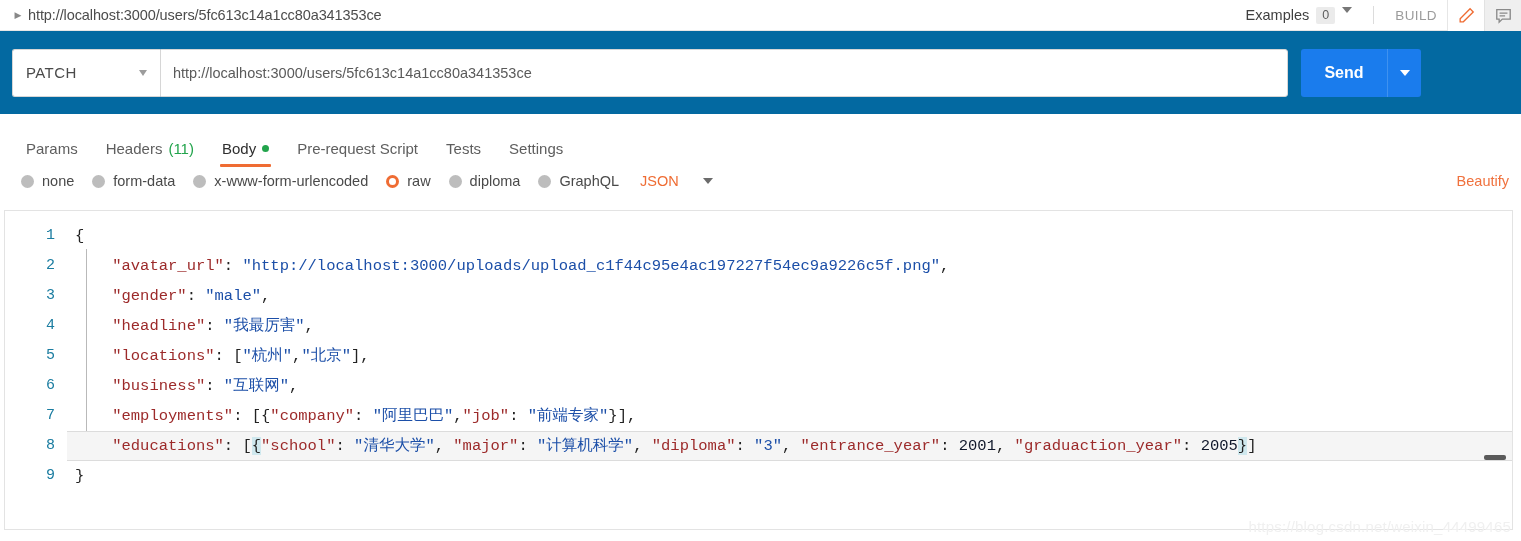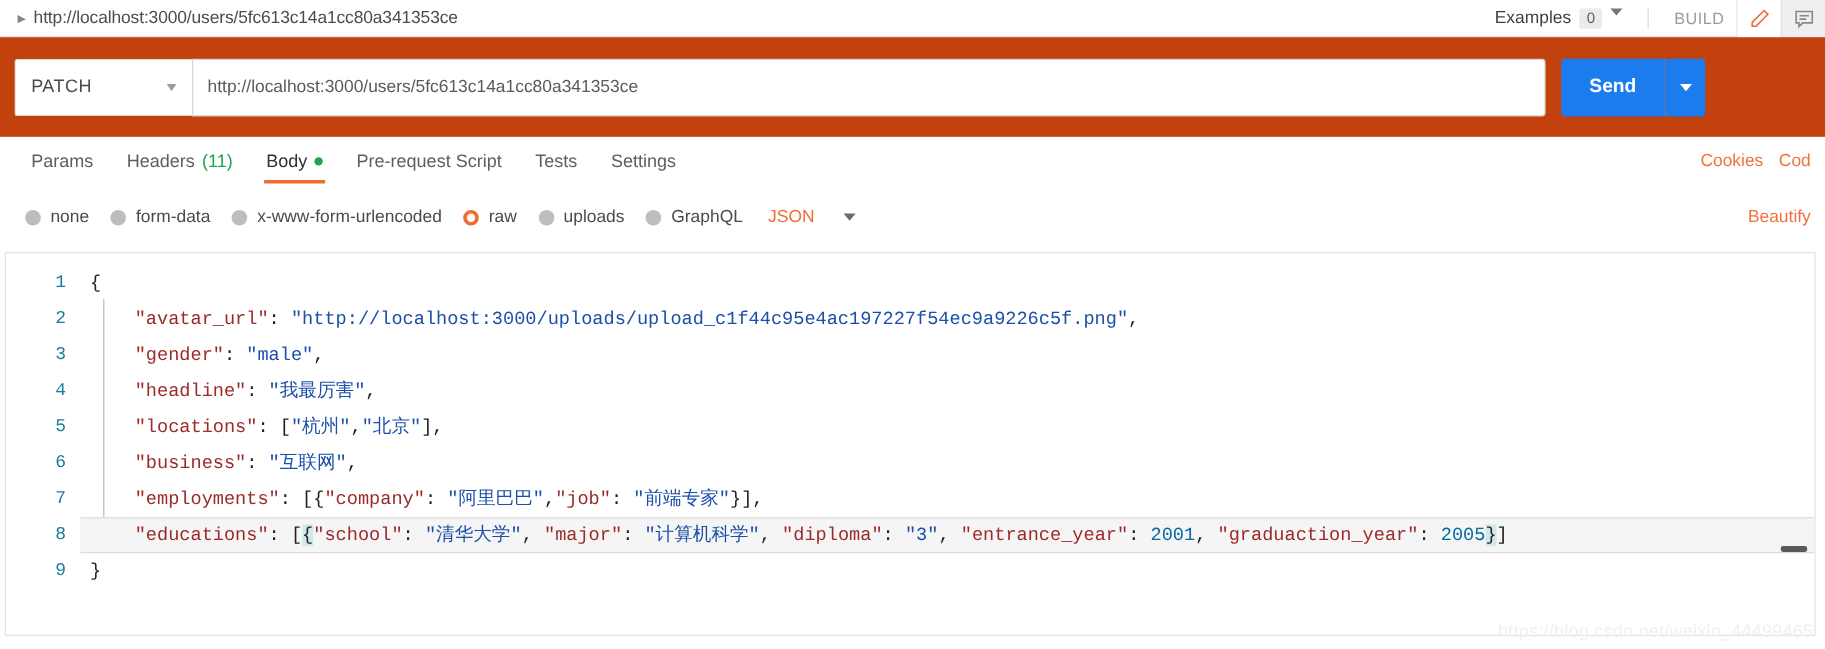--- a/index.html
+++ b/index.html
@@ -55,21 +55,21 @@
     width: 37px; height: 31px;
     display: flex; align-items: center; justify-content: center;
   }
   .icon-btn.active { background: #ffffff; border-left: 1px solid #e6e6e6; }
   .icon-btn.flat { background: #efefef; border-left: 1px solid #e2e2e2; }
 
   
   .urlrow {
     position: absolute; left: 0; top: 31px;
     width: 1521px; height: 83px;
-    background: #c2410c;
+    background: #0369a1;
     display: flex; align-items: center;
     padding: 0 12px;
   }
   .method-box {
     width: 148px; height: 48px;
     border: 1px solid #d6d6d6; border-right: none;
     border-radius: 3px 0 0 3px;
     background: #fff;
     display: flex; align-items: center;
     padding: 0 13px;
@@ -129,21 +129,21 @@
   }
   .caret-gray {
     width: 0; height: 0;
     border-left: 5px solid transparent;
     border-right: 5px solid transparent;
     border-top: 6px solid #767676;
   }
 
   
   .tabsrow {
-    position: absolute; left: 0; top: 114px;
+    position: absolute; left: 0; top: 128px;
     width: 1521px; height: 40px;
     display: flex; align-items: flex-start;
     padding: 0 12px;
   }
   .tab {
     height: 40px;
     display: flex; align-items: center; gap: 6px;
     padding: 0 14px;
     font-size: 15px; color: #5e5e5e;
     position: relative;
@@ -234,21 +234,21 @@
   }
   
   .indent-guide {
     position: absolute;
     left: 81px; top: 38px;
     width: 1px; height: 208px;
     background: #b9b9b9;
   }
   .k { color: #9c2a2a; }      
   .s { color: #1c4fa8; }      
-  .n { color: #0369a1; }      
+  .n { color: #0f172a; }      
   .p { color: #222222; }      
   .hl { background: #cfe8ee; }
 
   .hscroll {
     position: absolute;
     right: 6px; top: 244px;
     width: 22px; height: 5px;
     background: #5a5a5a; border-radius: 2px;
   }
   .watermark {
@@ -317,24 +317,20 @@
     </div>
     <div class="tab">
       <span>Pre-request Script</span>
     </div>
     <div class="tab">
       <span>Tests</span>
     </div>
     <div class="tab">
       <span>Settings</span>
     </div>
-    <div class="tabsrow-right">
-    <span class="link-orange">Cookies</span>
-    <span class="link-orange">Cod</span>
-  </div>
 </div>
 
 <div class="bodyrow" id="bodytypes-host">
   <div class="radio-item">
       <span class="radio"></span>
       <span>none</span>
     </div>
     <div class="radio-item">
       <span class="radio"></span>
       <span>form-data</span>
@@ -342,21 +338,21 @@
     <div class="radio-item">
       <span class="radio"></span>
       <span>x-www-form-urlencoded</span>
     </div>
     <div class="radio-item">
       <span class="radio on"></span>
       <span>raw</span>
     </div>
     <div class="radio-item">
       <span class="radio"></span>
-      <span>uploads</span>
+      <span>diploma</span>
     </div>
     <div class="radio-item">
       <span class="radio"></span>
       <span>GraphQL</span>
     </div>
     <div class="fmt-select">
     <span class="fmt-label">JSON</span>
     <span class="caret-orange"></span>
   </div>
   <div class="bodyrow-right">

